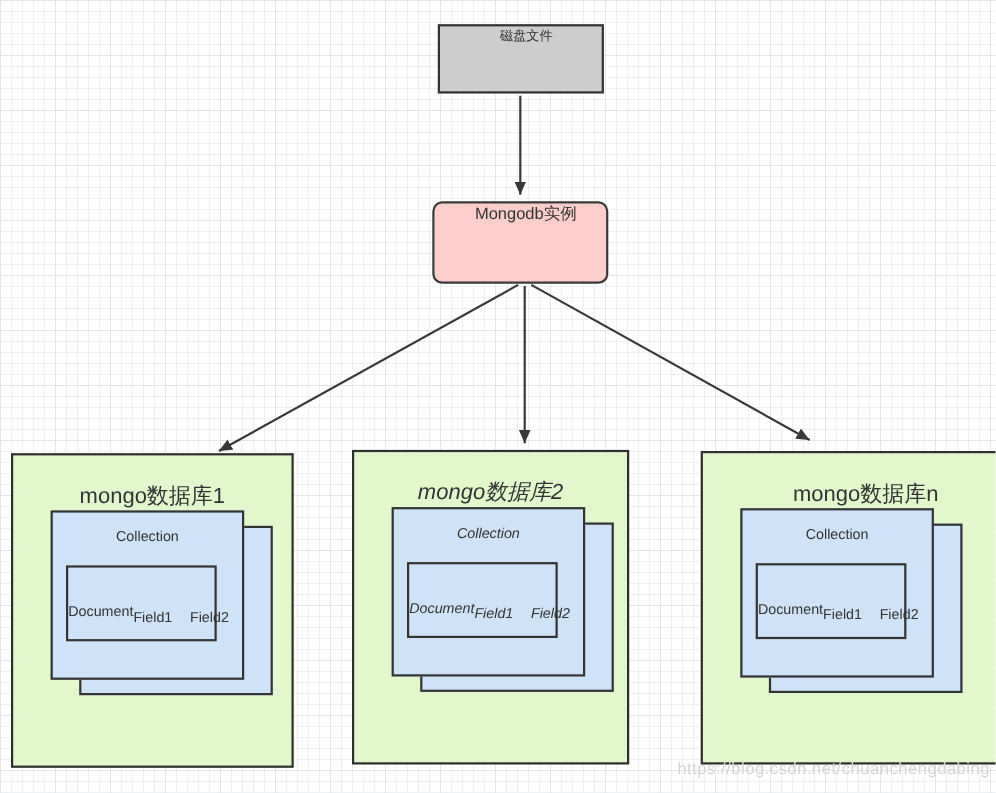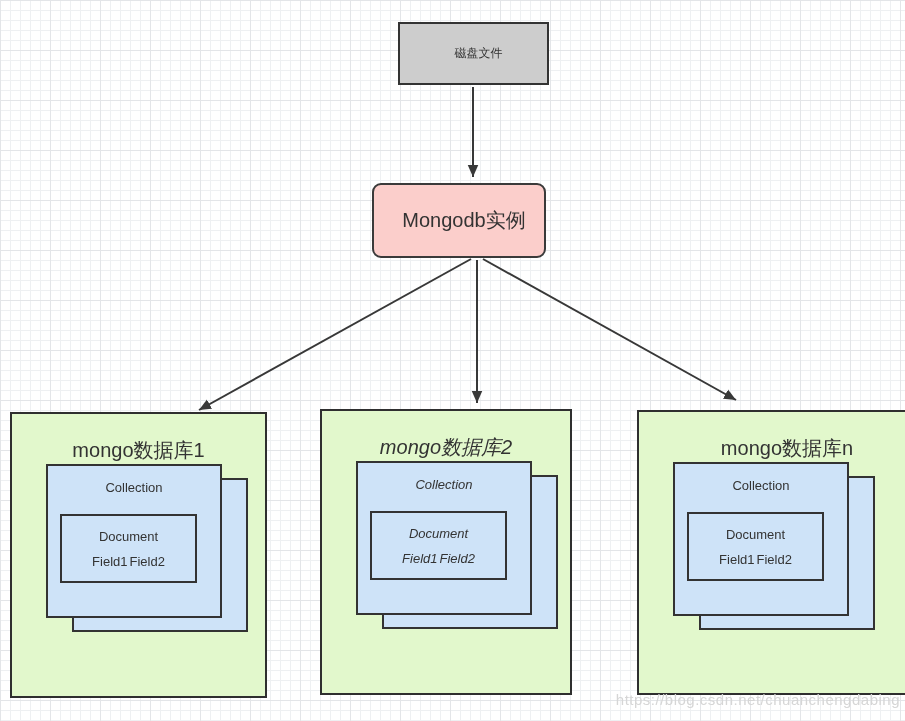--- a/index.html
+++ b/index.html
@@ -21,33 +21,33 @@
     width:905px;height:721px;
     overflow:hidden;
     background-color:var(--canvas-bg);
     background-image:
       linear-gradient(to right, var(--grid-line-major) 1px, transparent 1px),
       linear-gradient(to bottom, var(--grid-line-major) 1px, transparent 1px),
       linear-gradient(to right, var(--grid-line) 1px, transparent 1px),
       linear-gradient(to bottom, var(--grid-line) 1px, transparent 1px);
     background-size:50px 50px,50px 50px,10px 10px,10px 10px;
   }
-  .node{position:absolute;box-sizing:border-box;display:flex;align-items:center;justify-content:center;padding-left:10px;}
+  .node{position:absolute;box-sizing:border-box;display:flex;align-items:flex-start;justify-content:center;padding-left:10px;}
   .disk{
     left:398px;top:22px;width:151px;height:63px;
     background:var(--disk-fill);
     border:2px solid #333333;
     font-size:12px;
   }
   .instance{
-    left:372px;top:183px;width:174px;height:75px;
+    left:393px;top:183px;width:160px;height:75px;
     background:var(--instance-fill);
     border:2px solid #3a3a3a;
     border-radius:9px;
-    font-size:20px;
+    font-size:15px;
   }
   .db{
     position:absolute;box-sizing:border-box;
     background:var(--database-fill);
     border:2px solid #2f2f2f;
     width:255px;height:286px;
   }
   .db1{left:10px;top:412px;width:257px;}
   .db2{left:320px;top:409px;width:252px;font-style:italic;}
   .db3{left:637px;top:410px;width:300px;height:285px;}
@@ -68,25 +68,25 @@
     border:2px solid #333333;
   }
   .collection-title{
     margin-top:14px;text-align:center;font-size:13px;
   }
   .document{
     position:absolute;left:12px;top:48px;width:137px;height:69px;
     box-sizing:border-box;
     background:var(--collection-fill);
     border:2px solid #333333;
-    display:flex;flex-direction:column;align-items:center;
+    display:flex;flex-direction:row;align-items:center;
     padding-top:13px;font-size:13px;
   }
   .document-fields{
-    margin-top:10px;display:flex;gap:2px;justify-content:center;
+    margin-top:10px;display:flex;gap:16px;justify-content:center;
   }
   #arrows{position:absolute;left:0;top:0;pointer-events:none;}
   .watermark{
     position:absolute;right:5px;top:691px;
     font-size:15px;color:var(--watermark);
     white-space:nowrap;letter-spacing:0.5px;
   }
 </style>
 </head>
 <body>

